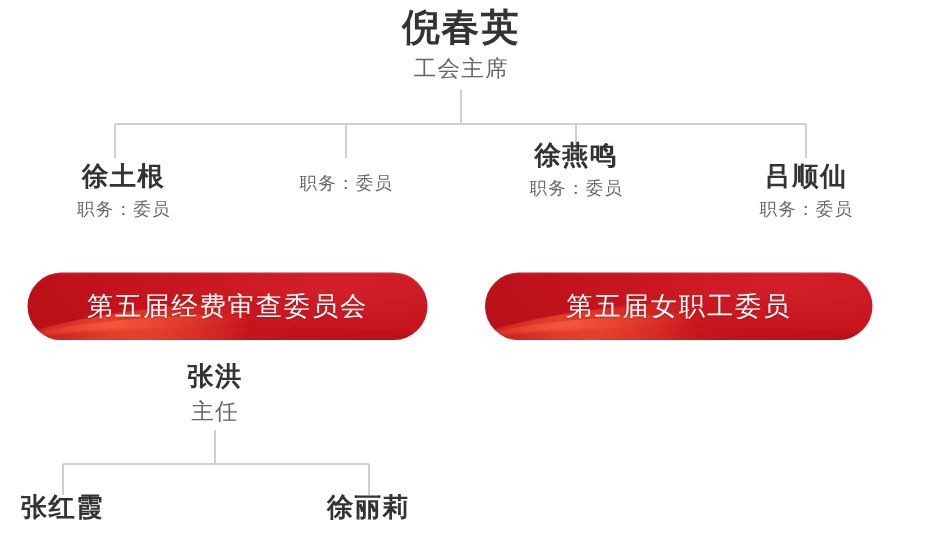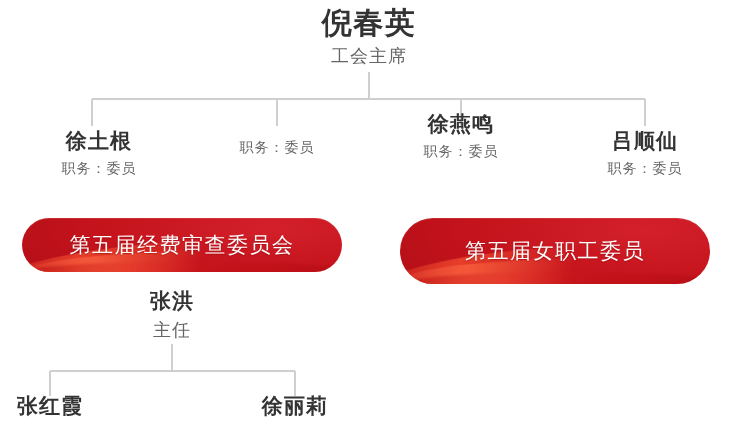--- a/index.html
+++ b/index.html
@@ -179,21 +179,21 @@
     <div class="node-title">职务：委员</div>
   </div>
 
   <div class="banner" style="left:22px; top:218px; width:320px; height:54px;">
     <span class="ribbon-a"></span>
     <span class="ribbon-b"></span>
     <span class="ribbon-c"></span>
     <span class="banner-label">第五届经费审查委员会</span>
   </div>
 
-  <div class="banner" style="left:400px; top:218px; width:310px; height:66px;">
+  <div class="banner" style="left:388px; top:218px; width:310px; height:54px;">
     <span class="ribbon-a"></span>
     <span class="ribbon-b"></span>
     <span class="ribbon-c"></span>
     <span class="banner-label">第五届女职工委员</span>
   </div>
 
   <div class="node" style="left:92px; top:291px; width:160px;">
     <div class="node-name">张洪</div>
     <div class="node-title">主任</div>
   </div>

